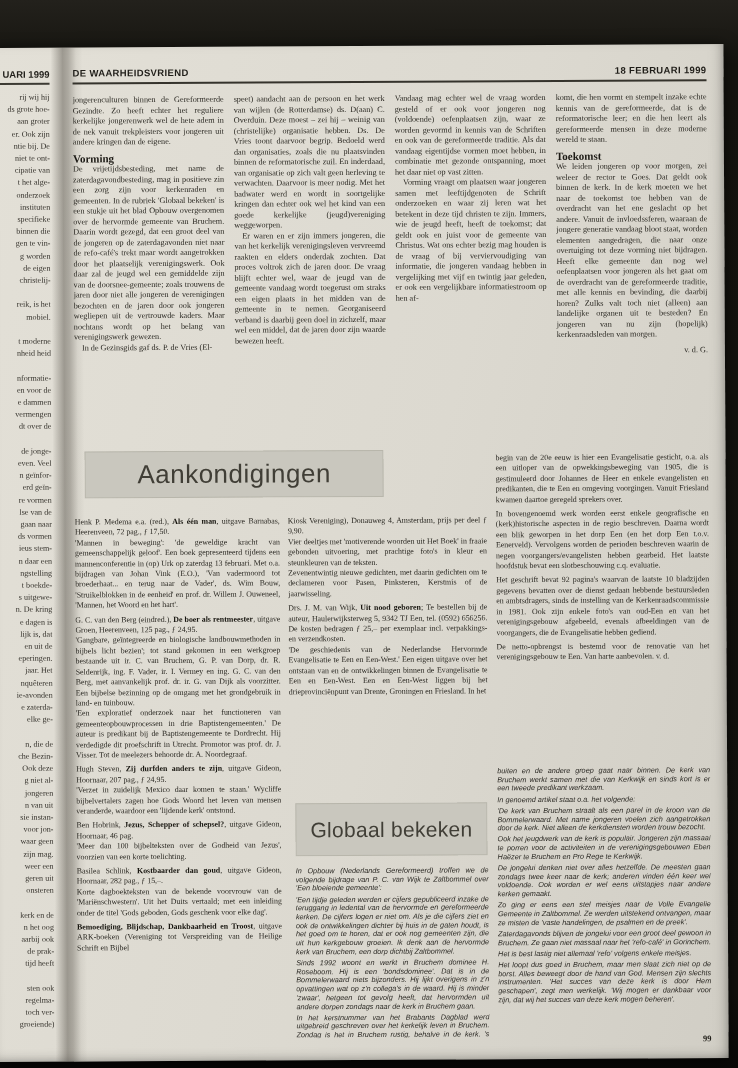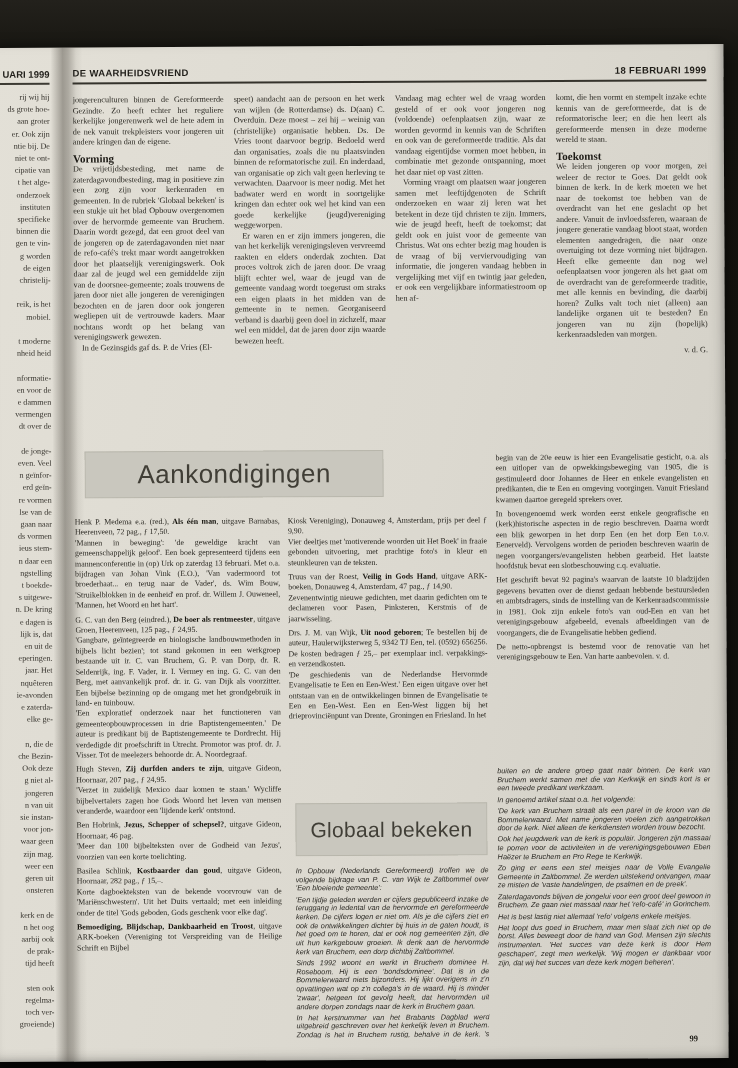--- a/index.html
+++ b/index.html
@@ -52,21 +52,21 @@
   .ann-col1{left:78px;top:470px;width:205px;height:521px;}
   .ann-col2{left:291px;top:470px;width:199px;height:284px;}
   .ann-col3{left:499px;top:408px;width:213px;height:308px;}
   .ann-col3 p{margin:0 0 4px;}
   .glob{position:absolute;font-family:"Liberation Sans",sans-serif;font-style:italic;
     font-size:7.3px;line-height:8.7px;text-align:justify;overflow:hidden;color:#2c2a25;}
   .glob p{margin:0 0 2.5px;}
   .glob-mid{left:297px;top:821px;width:193px;height:171px;}
   .glob-right{left:499px;top:722px;width:213px;height:270px;}
   .glob-intro{margin:0 0 4px;}
-  .pageno{position:absolute;left:690px;top:989px;width:22px;
+  .pageno{position:absolute;left:690px;top:989px;width:22px;text-align:right;
     font-size:8.5px;font-weight:bold;color:#23211b;}
 </style>
 </head>
 <body>
 
 <div class="canvas">
   <div class="paper">
 
     <div class="sliver">
       <div class="sliver-header">UARI 1999</div>
@@ -197,21 +197,20 @@
           <p class="ann-body">'Verzet in zuidelijk Mexico daar komen te staan.' Wycliffe bijbelvertalers zagen hoe Gods Woord het leven van mensen veranderde, waardoor een 'lijdende kerk' ontstond.</p>
           <p class="ann-head"><span>Ben Hobrink, </span><b>Jezus, Schepper of schepsel?</b><span>, uitgave Gideon, Hoornaar, 46 pag.</span></p>
           <p class="ann-body">'Meer dan 100 bijbelteksten over de Godheid van Jezus', voorzien van een korte toelichting.</p>
           <p class="ann-head"><span>Basilea Schlink, </span><b>Kostbaarder dan goud</b><span>, uitgave Gideon, Hoornaar, 282 pag., ƒ 15,–.</span></p>
           <p class="ann-body">Korte dagboekteksten van de bekende voorvrouw van de 'Mariënschwestern'. Uit het Duits vertaald; met een inleiding onder de titel 'Gods geboden, Gods geschenk voor elke dag'.</p>
           <p class="ann-head"><span></span><b>Bemoediging, Blijdschap, Dankbaarheid en Troost</b><span>, uitgave ARK-boeken (Vereniging tot Verspreiding van de Heilige Schrift en Bijbel</span></p>
         </div>
       <div class="ann ann-col2">
           <p class="ann-head"><span></span><b></b><span>Kiosk Vereniging), Donauweg 4, Amsterdam, prijs per deel ƒ 9,90.</span></p>
           <p class="ann-body">Vier deeltjes met 'motiverende woorden uit Het Boek' in fraaie gebonden uitvoering, met prachtige foto's in kleur en steunkleuren van de teksten.</p>
-          <p class="ann-head"><span>Truus van der Roest, </span><b>Veilig in Gods Hand</b><span>, uitgave ARK-boeken, Donauweg 4, Amsterdam, 47 pag., ƒ 14,90.</span></p>
           <p class="ann-body">Zevenentwintig nieuwe gedichten, met daarin gedichten om te declameren voor Pasen, Pinksteren, Kerstmis of de jaarwisseling.</p>
           <p class="ann-head"><span>Drs. J. M. van Wijk, </span><b>Uit nood geboren</b><span>; Te bestellen bij de auteur, Haulerwijksterweg 5, 9342 TJ Een, tel. (0592) 656256. De kosten bedragen ƒ 25,– per exemplaar incl. verpakkings- en verzendkosten.</span></p>
           <p class="ann-body">'De geschiedenis van de Nederlandse Hervormde Evangelisatie te Een en Een-West.' Een eigen uitgave over het ontstaan van en de ontwikkelingen binnen de Evangelisatie te Een en Een-West. Een en Een-West liggen bij het drieprovinciënpunt van Drente, Groningen en Friesland. In het</p>
         </div>
       <div class="ann ann-col3">
           <p>begin van de 20e eeuw is hier een Evangelisatie gesticht, o.a. als een uitloper van de opwekkingsbeweging van 1905, die is gestimuleerd door Johannes de Heer en enkele evangelisten en predikanten, die te Een en omgeving voorgingen. Vanuit Friesland kwamen daartoe geregeld sprekers over.</p>
           <p>In bovengenoemd werk worden eerst enkele geografische en (kerk)historische aspecten in de regio beschreven. Daarna wordt een blik geworpen in het dorp Een (en het dorp Een t.o.v. Eenerveld). Vervolgens worden de perioden beschreven waarin de negen voorgangers/evangelisten hebben gearbeid. Het laatste hoofdstuk bevat een slotbeschouwing c.q. evaluatie.</p>
           <p>Het geschrift bevat 92 pagina's waarvan de laatste 10 bladzijden gegevens bevatten over de dienst gedaan hebbende bestuursleden en ambtsdragers, sinds de instelling van de Kerkenraadscommissie in 1981. Ook zijn enkele foto's van oud-Een en van het verenigingsgebouw afgebeeld, evenals afbeeldingen van de voorgangers, die de Evangelisatie hebben gediend.</p>
           <p>De netto-opbrengst is bestemd voor de renovatie van het verenigingsgebouw te Een. Van harte aanbevolen.   v. d.</p>
         </div>
@@ -226,20 +225,21 @@
             <p>'Een tijdje geleden werden er cijfers gepubliceerd inzake de teruggang in ledental van de hervormde en gereformeerde kerken. De cijfers logen er niet om. Als je die cijfers ziet en ook de ontwikkelingen dichter bij huis in de gaten houdt, is het goed om te horen, dat er ook nog gemeenten zijn, die uit hun kerkgebouw groeien. Ik denk aan de hervormde kerk van Bruchem, een dorp dichtbij Zaltbommel.</p>
             <p>Sinds 1992 woont en werkt in Bruchem dominee H. Roseboom. Hij is een 'bondsdominee'. Dat is in de Bommelerwaard niets bijzonders. Hij lijkt overigens in z'n opvattingen wat op z'n collega's in de waard. Hij is minder 'zwaar', hetgeen tot gevolg heeft, dat hervormden uit andere dorpen zondags naar de kerk in Bruchem gaan.</p>
             <p>In het kerstnummer van het Brabants Dagblad werd uitgebreid geschreven over het kerkelijk leven in Bruchem. Zondag is het in Bruchem rustig, behalve in de kerk. 's Morgens zijn er dubbele diensten en passeren de kerkgangers elkaar; de éne groep komt naar</p>
           </div>
       </div>
       <div class="glob glob-right">
           <p>buiten en de andere groep gaat naar binnen. De kerk van Bruchem werkt samen met die van Kerkwijk en sinds kort is er een tweede predikant werkzaam.</p>
           <p>In genoemd artikel staat o.a. het volgende:</p>
           <p>'De kerk van Bruchem straalt als een parel in de kroon van de Bommelerwaard. Met name jongeren voelen zich aangetrokken door de kerk. Niet alleen de kerkdiensten worden trouw bezocht.</p>
           <p>Ook het jeugdwerk van de kerk is populair. Jongeren zijn massaal te porren voor de activiteiten in de verenigingsgebouwen Eben Haëzer te Bruchem en Pro Rege te Kerkwijk.</p>
+          <p>De jongelui denken niet over alles hetzelfde. De meesten gaan zondags twee keer naar de kerk; anderen vinden één keer wel voldoende. Ook worden er wel eens uitstapjes naar andere kerken gemaakt.</p>
           <p>Zo ging er eens een stel meisjes naar de Volle Evangelie Gemeente in Zaltbommel. Ze werden uitstekend ontvangen, maar ze misten de 'vaste handelingen, de psalmen en de preek'.</p>
           <p>Zaterdagavonds blijven de jongelui voor een groot deel gewoon in Bruchem. Ze gaan niet massaal naar het 'refo-café' in Gorinchem.</p>
           <p>Het is best lastig niet allemaal 'refo' volgens enkele meisjes.</p>
           <p>Het loopt dus goed in Bruchem, maar men slaat zich niet op de borst. Alles beweegt door de hand van God. Mensen zijn slechts instrumenten. 'Het succes van deze kerk is door Hem geschapen', zegt men werkelijk. 'Wij mogen er dankbaar voor zijn, dat wij het succes van deze kerk mogen beheren'.</p>
         </div>
 
       <div class="pageno">99</div>
 
     </div>
   </div>

